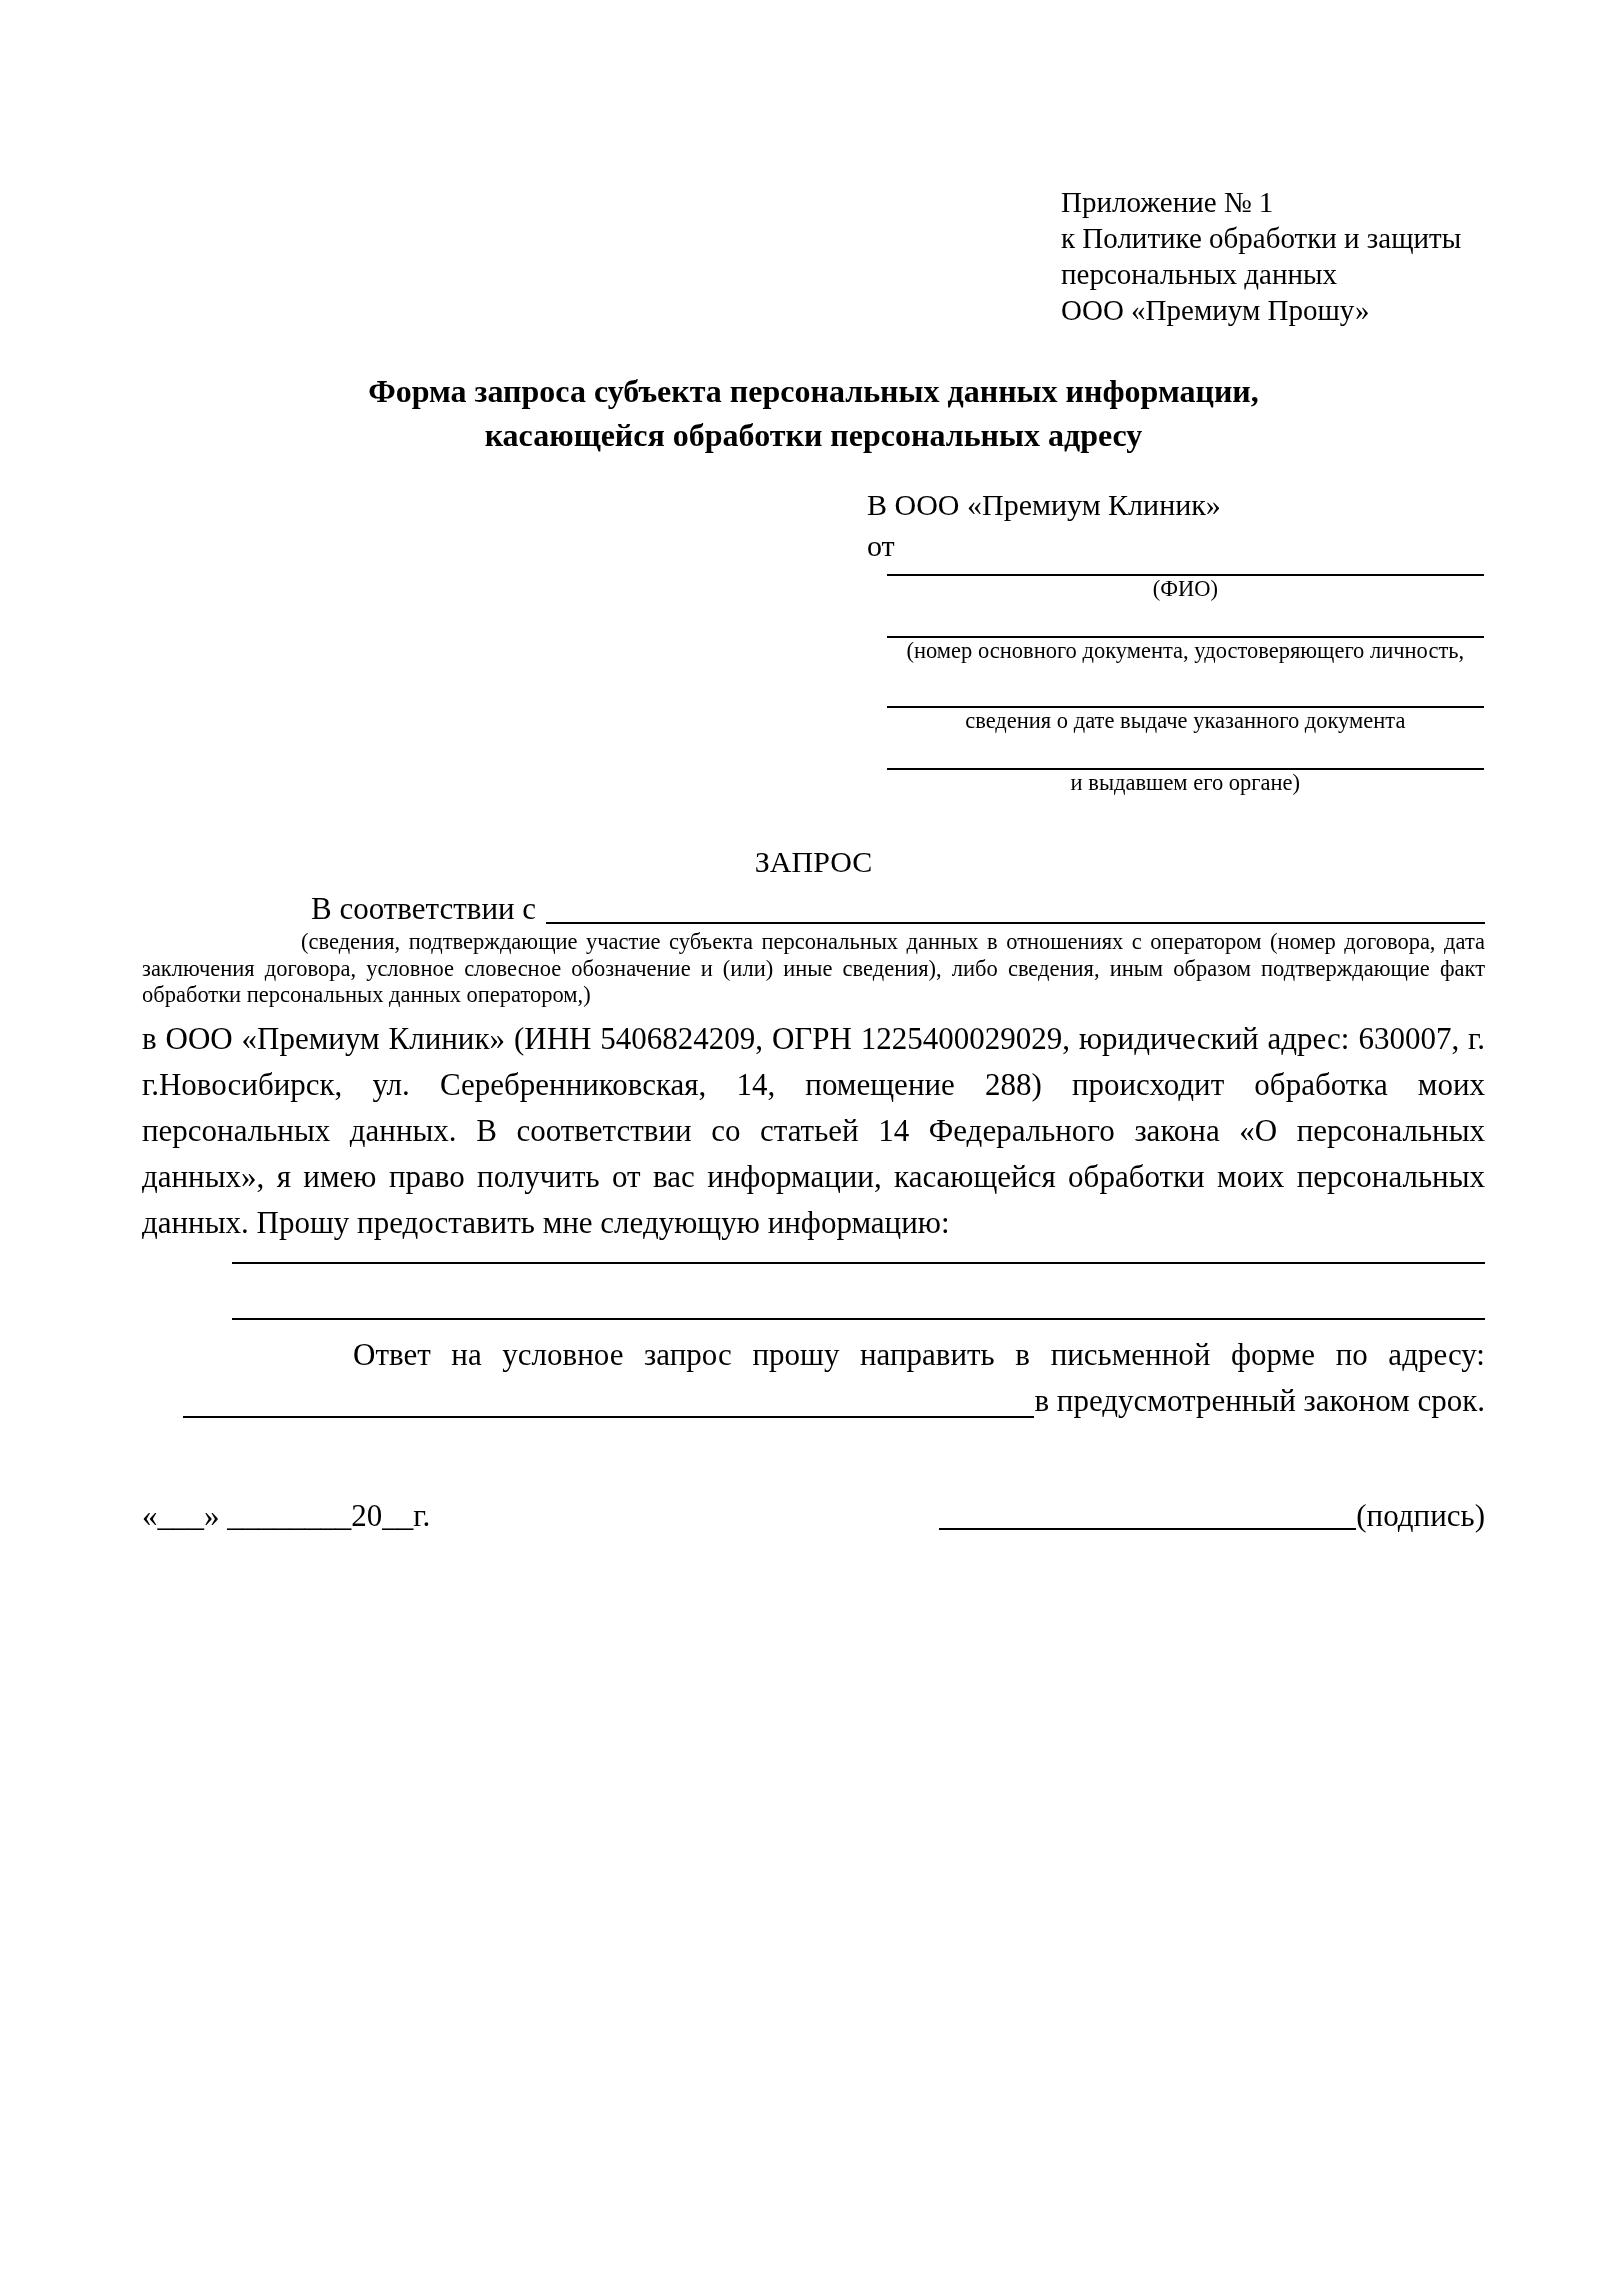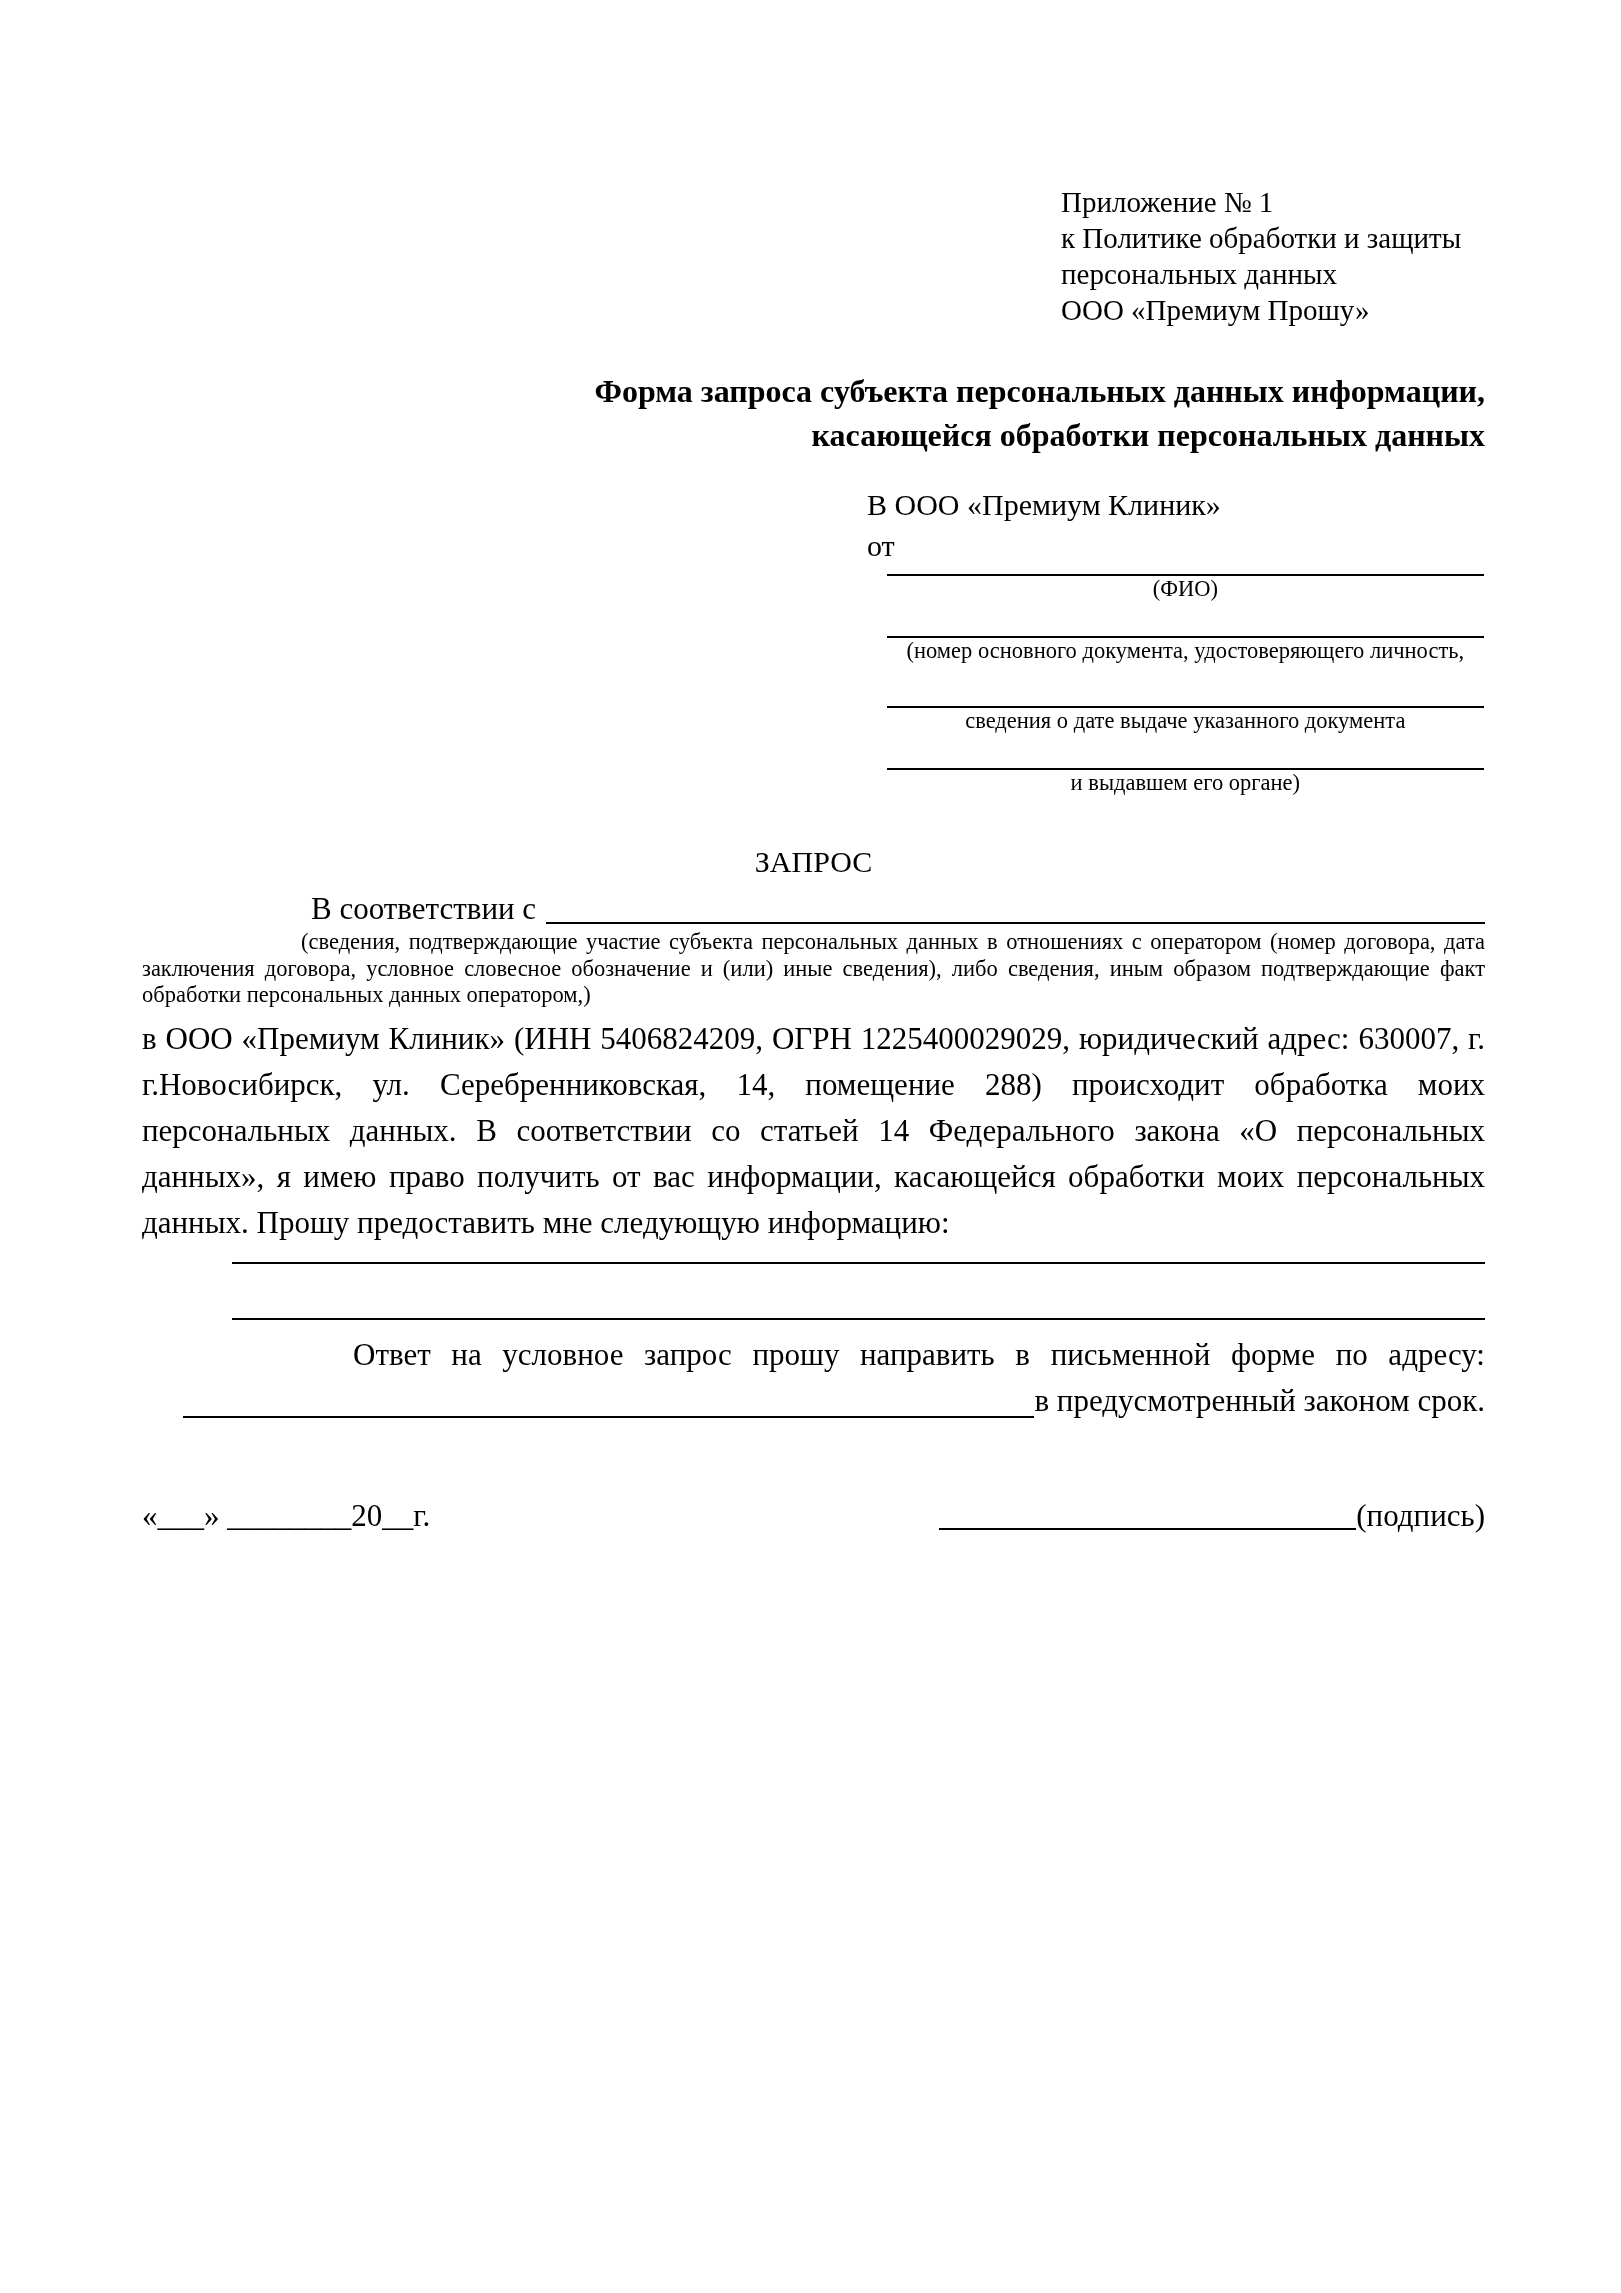--- a/index.html
+++ b/index.html
@@ -19,21 +19,21 @@
   }
   
   .appendix {
     margin-left: 919px;
     font-size: 29px;
     line-height: 36px;
   }
   
   .doc-title {
     margin-top: 41px;
-    text-align: right;
+    text-align: center;
     font-weight: bold;
     font-size: 32px;
     line-height: 44px;
   }
   
   .addressee {
     margin-top: 27.4px;
     margin-left: 725px;
     width: 617px;
     font-size: 30px;
@@ -140,21 +140,21 @@
 
   <div class="appendix">
     <div>Приложение № 1</div>
     <div>к Политике обработки и защиты</div>
     <div>персональных данных</div>
     <div>ООО «Премиум Прошу»</div>
   </div>
 
   <div class="doc-title">
     <div>Форма запроса субъекта персональных данных информации,</div>
-    <div>касающейся обработки персональных данных</div>
+    <div>касающейся обработки персональных адресу</div>
   </div>
 
   <div class="addressee">
     <div>В ООО «Премиум Клиник»</div>
     <div>от</div>
 
     <div class="blank-field">
       <div class="rule rule-h10"></div>
       <div class="field-label">(ФИО)</div>
     </div>

